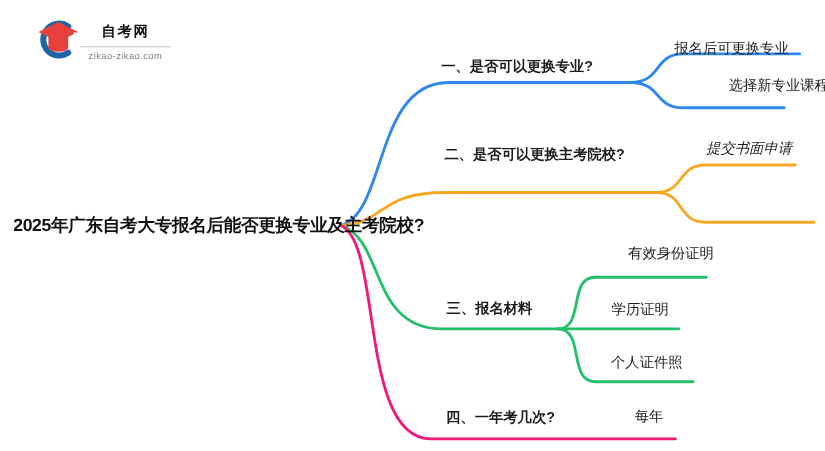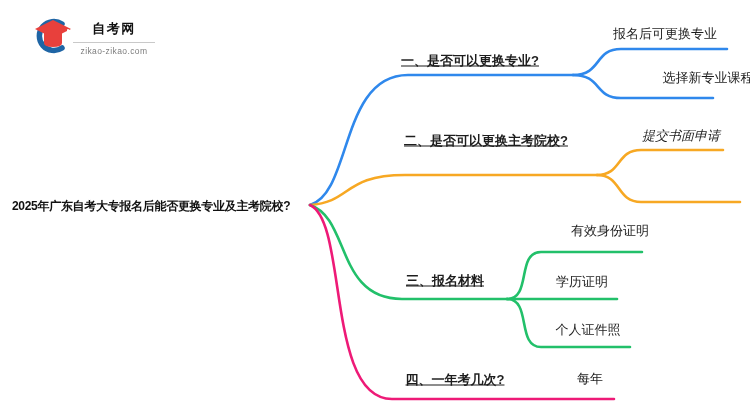--- a/index.html
+++ b/index.html
@@ -21,26 +21,26 @@
     position: absolute;
     transform: translate(-50%, -50%);
     white-space: nowrap;
     color: #1d1d1d;
     font-size: 13px;
     line-height: 1;
     cursor: default;
   }
   .node.central {
     transform: translateY(-50%);
-    font-size: 12px;
+    font-size: 16px;
     font-weight: 700;
     letter-spacing: -0.3px;
     color: #111;
   }
-  .node.branch { font-weight: 600; text-decoration: underline; }
+  .node.branch { font-weight: 600; }
   .node.leaf { font-weight: 500; }
   .logo {
     position: absolute;
     left: 28px; top: 14px;
     width: 130px; height: 44px;
   }
   .logo-icon { position: absolute; left: 0; top: 4px; }
   .logo-text {
     position: absolute; left: 45px; top: 6px;
     width: 82px; text-align: center;
@@ -103,21 +103,21 @@
     <div class="logo-text">
       <div class="logo-title">自考网</div>
       <div class="logo-divider"></div>
       <div class="logo-subtitle">zikao-zikao.com</div>
     </div>
   </div>
 
   <div class="node central" style="left:12px; top:206px;">2025年广东自考大专报名后能否更换专业及主考院校?</div>
 
   <div class="node branch" style="left:470px; top:60px;">一、是否可以更换专业?</div>
-  <div class="node leaf" style="left:665px; top:33px;">报名后可更换专业</div>
+  <div class="node leaf" style="left:665px; top:44px;">报名后可更换专业</div>
   <div class="node leaf" style="left:686px; top:77px;margin-left:22px;">选择新专业课程</div>
 
   <div class="node branch" style="left:486px; top:140px;">二、是否可以更换主考院校?</div>
   <div class="node leaf" style="left:681px; top:135px;font-style:italic;">提交书面申请</div>
 
   <div class="node branch" style="left:445px; top:280px;">三、报名材料</div>
   <div class="node leaf" style="left:610px; top:230px;">有效身份证明</div>
   <div class="node leaf" style="left:582px; top:281px;">学历证明</div>
   <div class="node leaf" style="left:588px; top:329px;">个人证件照</div>
 

